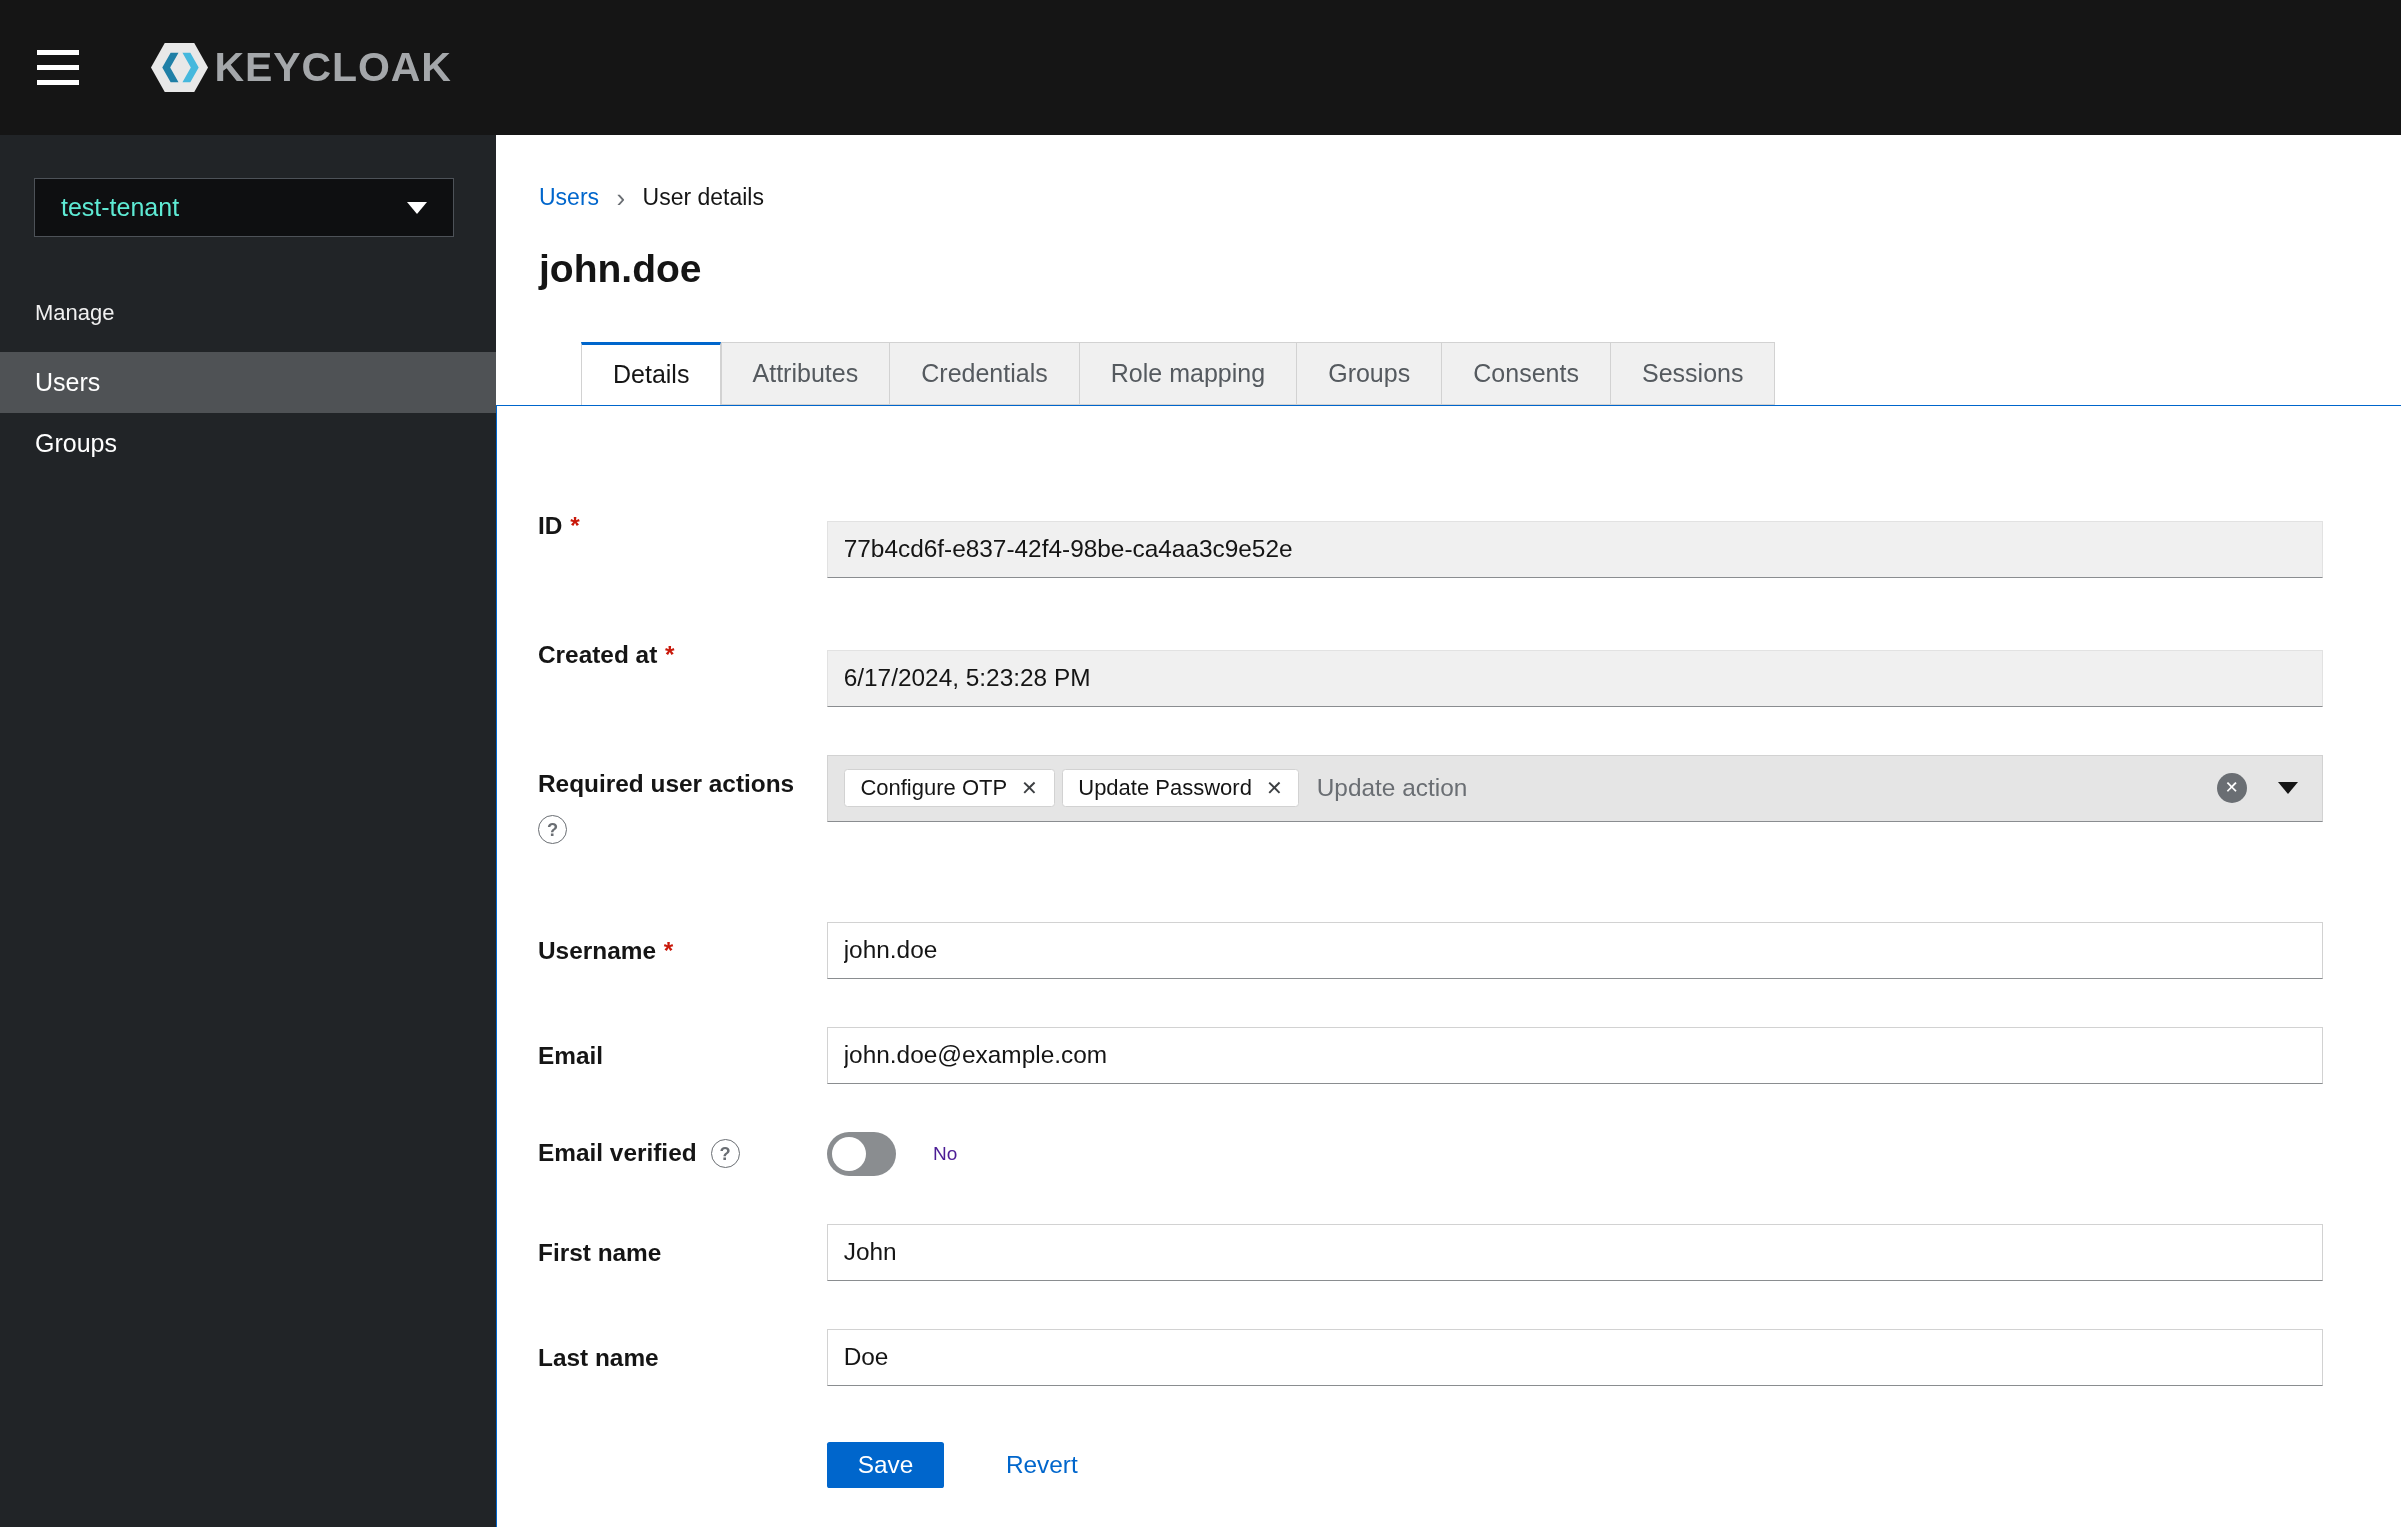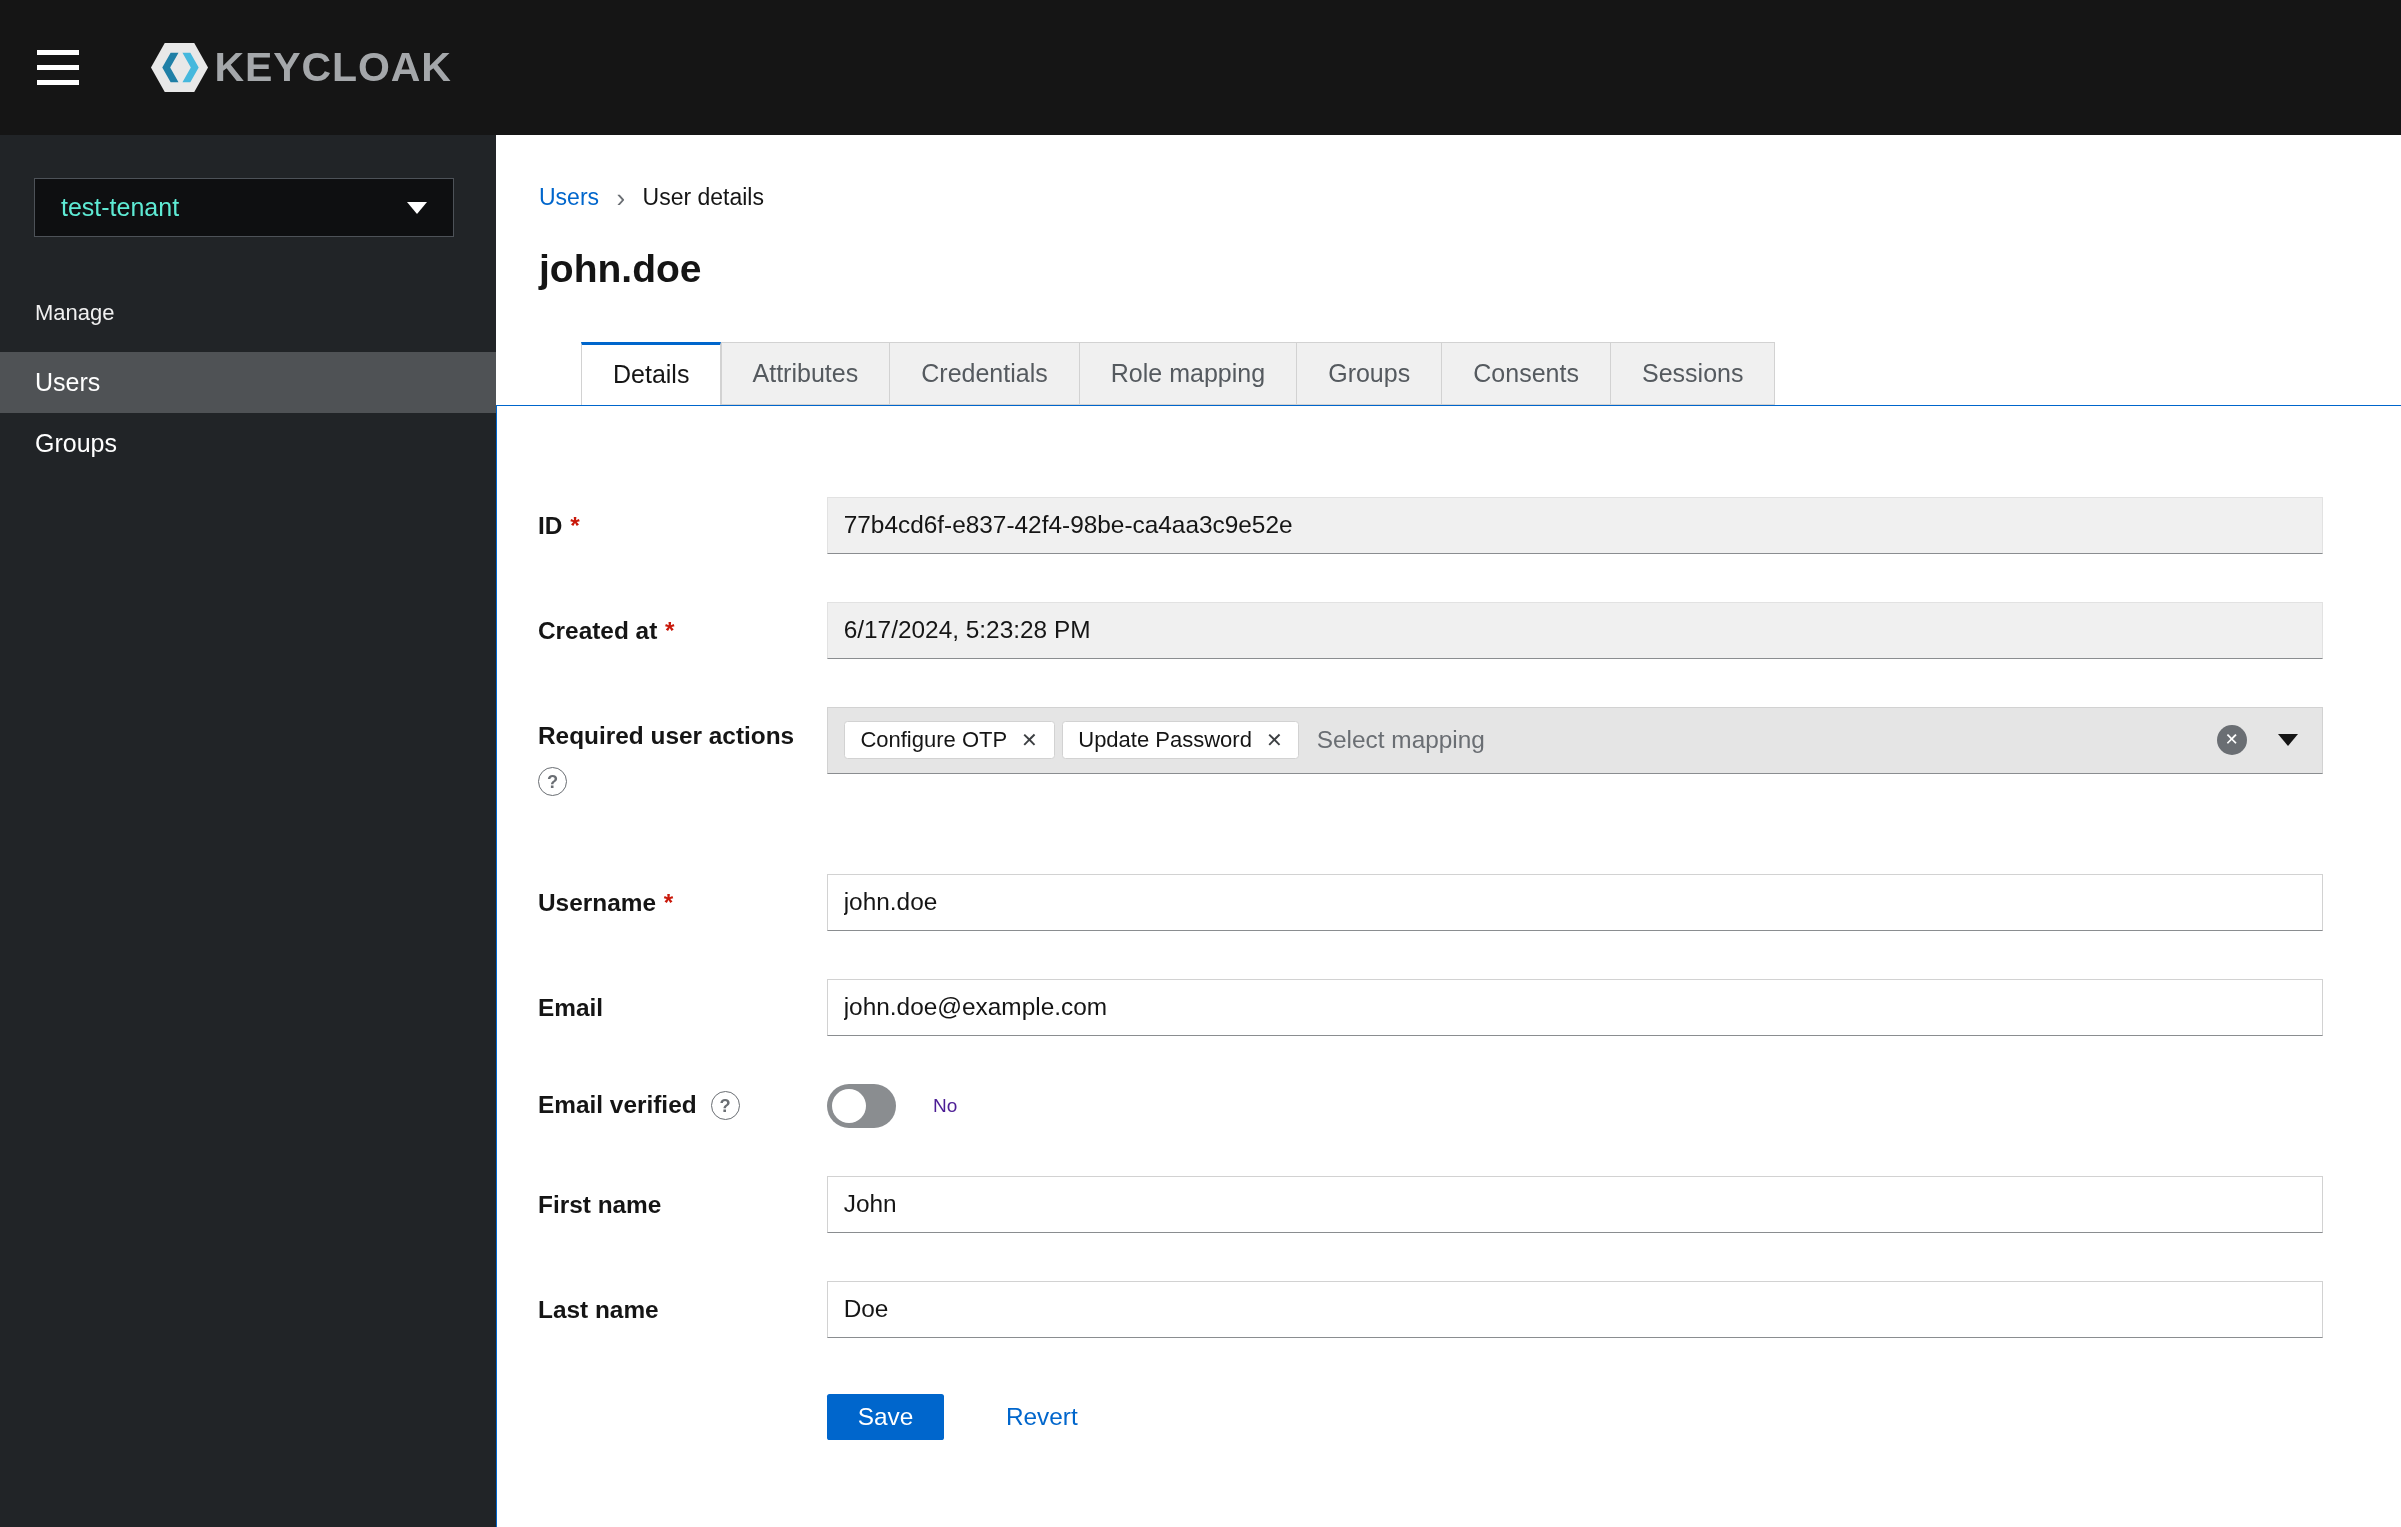--- a/index.html
+++ b/index.html
@@ -106,21 +106,21 @@
   .form-field { flex:1; min-width:0; }
 
   input.text-input {
     width:100%; height:57px; font-family:inherit;
     font-size:24.4px; color:#151515; padding:0 15.7px;
     background:#ffffff;
     border:0.9px solid #d2d2d2; border-bottom:0.9px solid #8a8d90;
     outline:none;
   }
   input.text-input.readonly {
-    background:#f0f0f0; border-color:#e2e2e2; border-bottom-color:#8a8d90;
+    background:#f0f0f0; border-color:#e2e2e2; border-bottom-color:#8a8d90;margin-top:24px;
   }
 
   
   .multiselect {
     width:100%; height:67px; background:#e5e5e5;
     border:0.9px solid #d2d2d2; border-bottom:0.9px solid #8a8d90;
     display:flex; align-items:center; padding:0 24.4px 0 8.7px;
   }
   .chip {
     display:inline-flex; align-items:center; gap:14px;
@@ -258,21 +258,21 @@
         <div class="form-field">
           <div class="multiselect">
             <span class="chip">
               <span>Configure OTP</span>
               <button class="chip-remove">✕</button>
             </span>
             <span class="chip">
               <span>Update Password</span>
               <button class="chip-remove">✕</button>
             </span>
-            <span class="ms-placeholder">Select mapping</span>
+            <span class="ms-placeholder">Update action</span>
             <span class="ms-controls">
               <button class="clear-btn">✕</button>
               <span class="ms-caret"></span>
             </span>
           </div>
         </div>
       </div>
 
       <div class="form-row">
         <div class="form-label">

